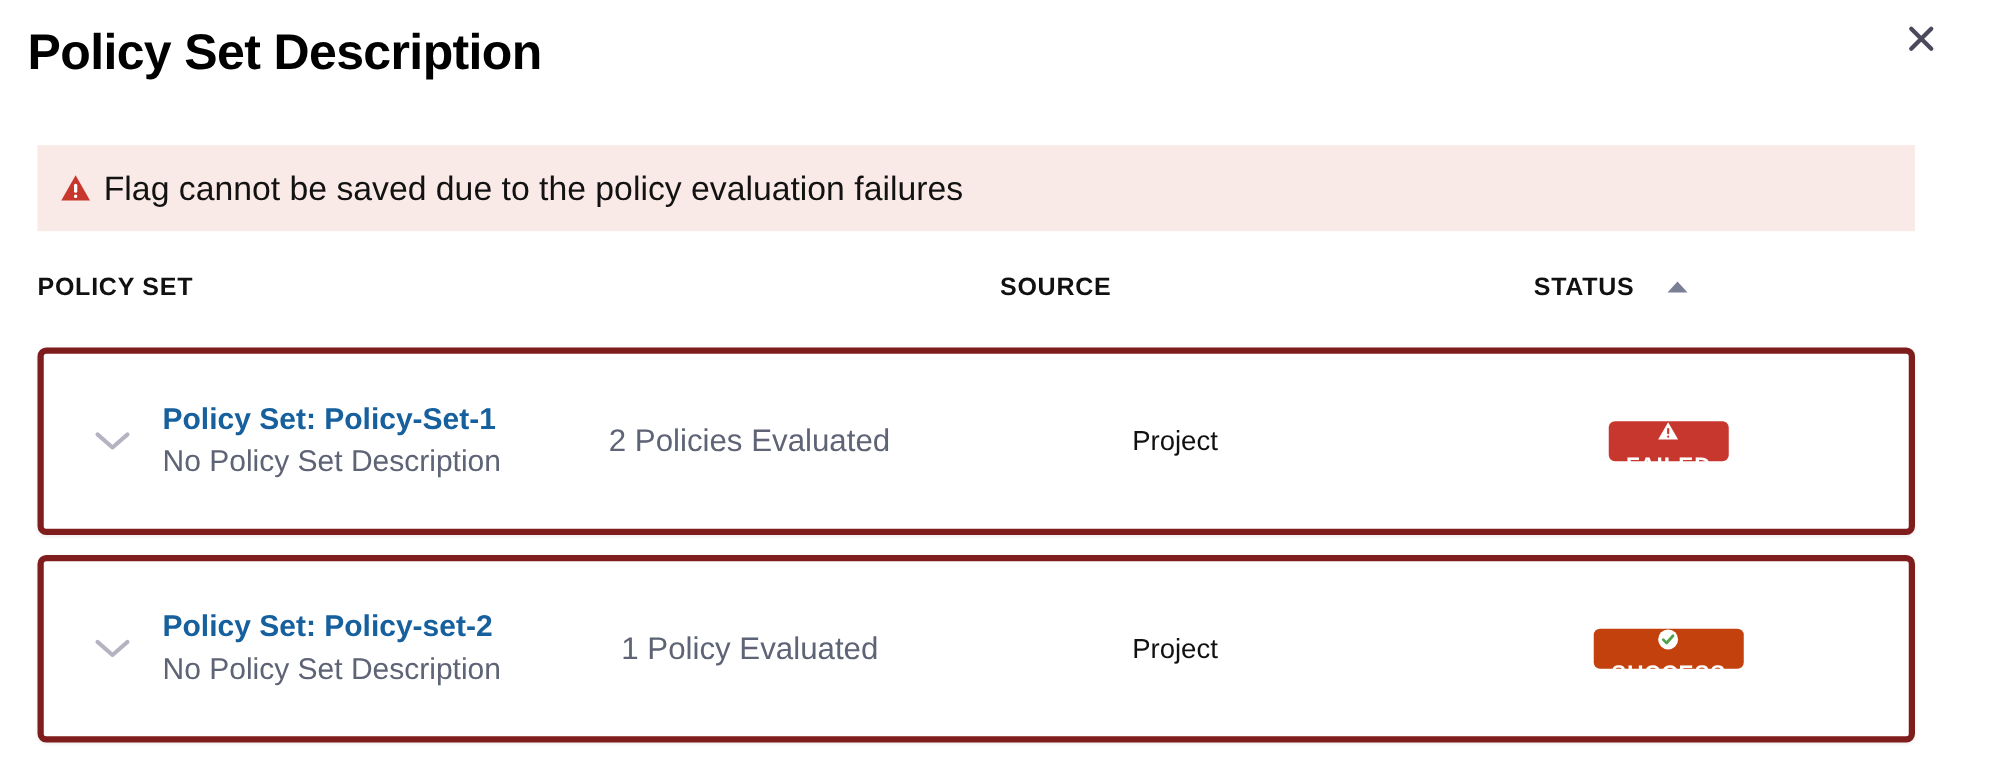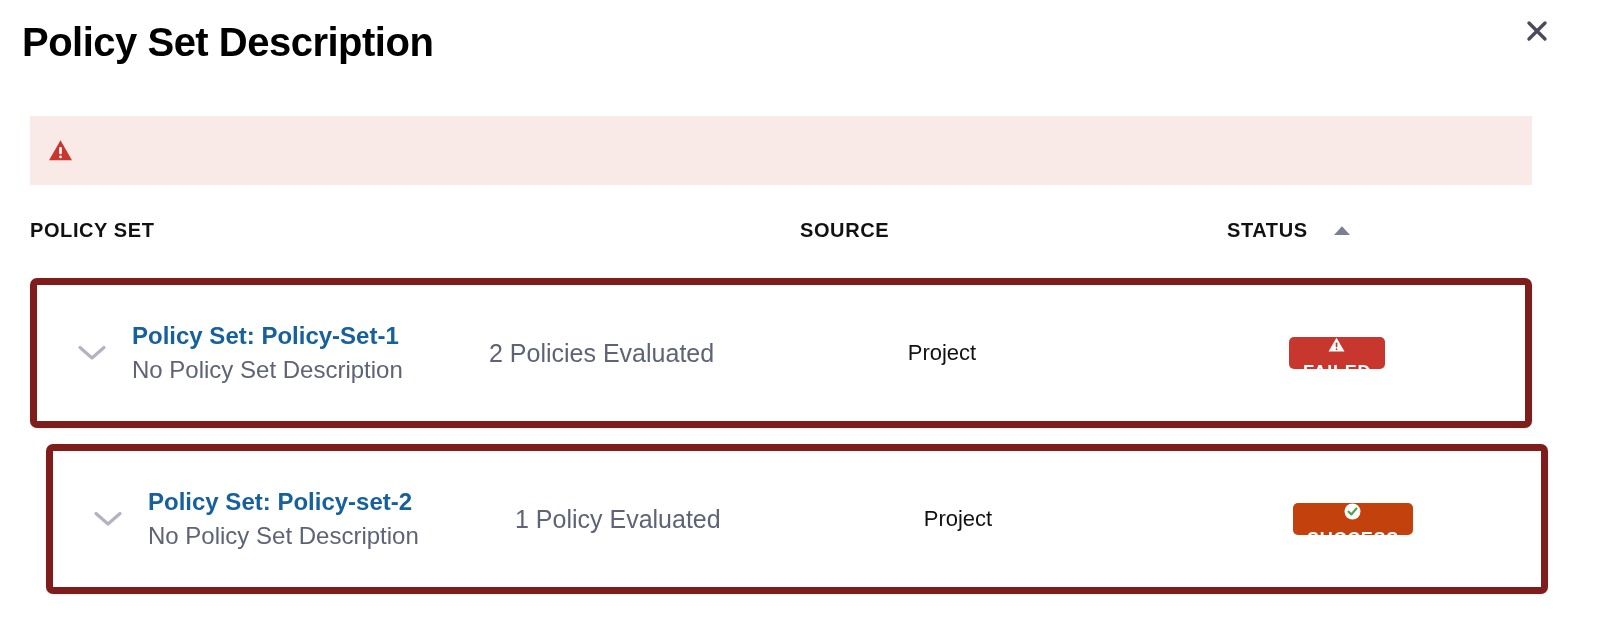--- a/index.html
+++ b/index.html
@@ -99,26 +99,26 @@
   .th-status    { left: 1227px; display: flex; align-items: center; gap: 25px; cursor: pointer; }
   .sort-arrow { display: block; margin-top: -2px; }
 
   
   .row-card {
     position: absolute;
     left: 30px;
     width: 1502px;
     height: 150px;
     background: #ffffff;
-    border: 7px solid #7f1d1d;
+    border: 5px solid #7f1d1d;
     border-radius: 7px;
     box-shadow: 0 1px 3px rgba(20, 20, 43, 0.07);
   }
   .row-card.row-1 { top: 278px; }
-  .row-card.row-2 { top: 444px; margin-left: 16px; }
+  .row-card.row-2 { top: 444px; }
 
   .chevron {
     position: absolute;
     left: 38px;
     top: 50%;
     transform: translateY(-50%);
     width: 34px;
     height: 34px;
     display: flex;
     align-items: center;
@@ -224,20 +224,21 @@
   </div>
 
   <div class="alert-banner">
     <span class="alert-icon">
       <svg width="25" height="23" viewBox="0 0 25 23" aria-hidden="true">
         <path d="M12.5 1.2 L24 21.3 L1 21.3 Z" fill="#c8372d"></path>
         <rect x="11.2" y="8" width="2.6" height="7.2" rx="1.2" fill="#ffffff"></rect>
         <rect x="11.2" y="16.6" width="2.6" height="2.7" rx="1.2" fill="#ffffff"></rect>
       </svg>
     </span>
+    <span class="alert-text">Flag cannot be saved due to the policy evaluation failures</span>
   </div>
 
   <div class="table-header">
     <div class="th th-policy-set">POLICY SET</div>
     <div class="th th-source">SOURCE</div>
     <div class="th th-status">
       <span>STATUS</span>
       <span class="sort-arrow">
         <svg width="18" height="11" viewBox="0 0 18 11" aria-hidden="true">
           <path d="M9 1.2 L17 10 L1 10 Z" fill="#7b7f95"></path>

